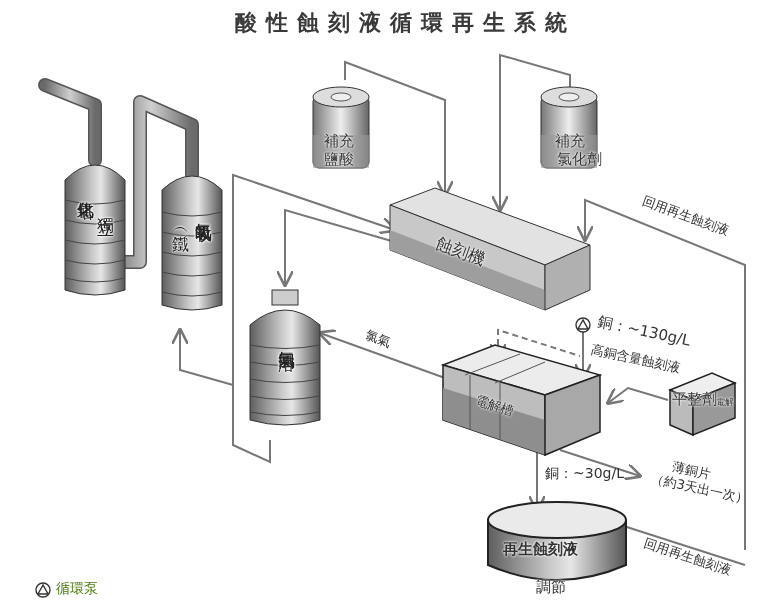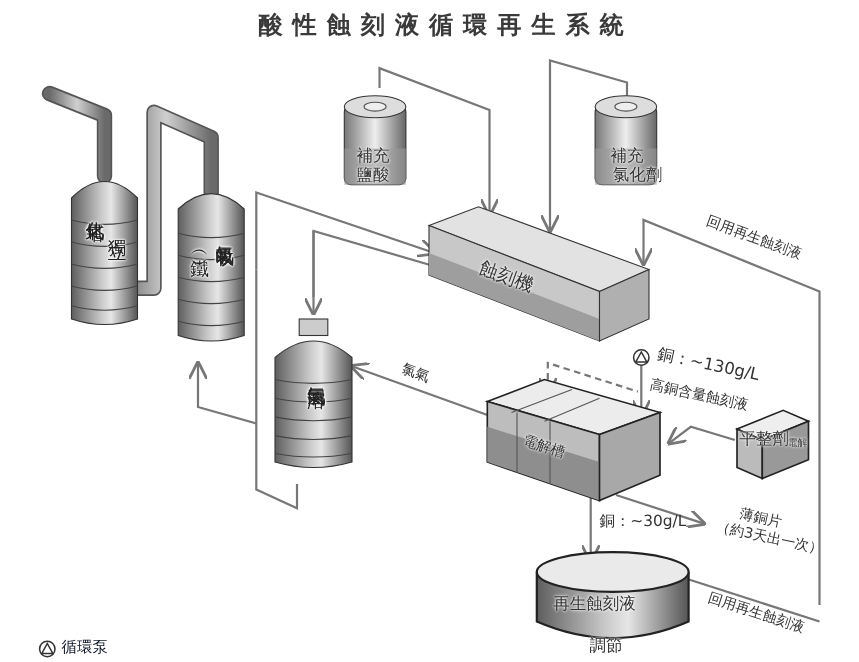--- a/index.html
+++ b/index.html
@@ -5,21 +5,21 @@
   html, body { margin:0; padding:0; background:#ffffff; }
   body { width:781px; height:602px; position:relative; overflow:hidden;
          font-family:"DejaVu Sans", sans-serif; color:#333; }
   #diagram { position:absolute; left:0; top:0; width:781px; height:602px; }
   .title { position:absolute; left:0; top:8px; width:781px; text-align:center;
            font-size:22px; font-weight:bold; letter-spacing:9px; color:#3a3a3a;margin-left:15px; }
   .lbl { position:absolute; font-size:13px; color:#333; white-space:nowrap; }
   .vert { position:absolute; writing-mode:vertical-rl; font-size:17px; color:#222;
           text-shadow:0 0 2px #fff, 0 0 2px #fff, 0 0 3px #fff; letter-spacing:1px; }
   .boxlbl { position:absolute; font-size:17px; color:#333; text-shadow:0 0 2px #fff,0 0 3px #fff; }
-  .legend { position:absolute; left:36px; top:580px; font-size:14px; color:#0f172a; }
+  .legend { position:absolute; left:36px; top:580px; font-size:14px; color:#4d7c0f; }
 </style>
 </head>
 <body>
 
 <svg id="diagram" viewBox="0 0 781 602" xmlns="http://www.w3.org/2000/svg">
   <defs>
     <linearGradient id="metal" x1="0" x2="1" y1="0" y2="0">
       <stop offset="0" stop-color="#5e5e5e"></stop>
       <stop offset="0.45" stop-color="#c9c9c9"></stop>
       <stop offset="0.6" stop-color="#e6e6e6"></stop>
@@ -164,21 +164,21 @@
 <div class="boxlbl" style="left:324px;top:132px;font-size:15px;">補充</div>
 <div class="boxlbl" style="left:324px;top:150px;font-size:15px;">鹽酸</div>
 <div class="boxlbl" style="left:555px;top:132px;font-size:15px;">補充</div>
 <div class="boxlbl" style="left:545px;top:150px;font-size:15px;margin-left:12px;">氯化劑</div>
 
 <div class="boxlbl" style="left:435px;top:240px;transform:rotate(20deg);">蝕刻機</div>
 <div class="vert" style="left:276px;top:338px;">氯氣回溶</div>
 <div class="boxlbl" style="left:475px;top:397px;font-size:13px;transform:rotate(18deg);">電解槽</div>
 <div class="boxlbl" style="left:716px;top:396px;font-size:9px;">電解</div>
 <div class="boxlbl" style="left:672px;top:390px;font-size:15px;">平整劑</div>
-<div class="boxlbl" style="left:503px;top:540px;font-size:15px;">再生蝕刻液</div>
+<div class="boxlbl" style="left:503px;top:540px;font-size:15px;font-weight:bold;">再生蝕刻液</div>
 <div class="boxlbl" style="left:536px;top:578px;font-size:15px;">調節</div>
 
 <div class="lbl" style="left:640px;top:207px;transform:rotate(20deg);">回用再生蝕刻液</div>
 <div class="lbl" style="left:642px;top:548px;transform:rotate(18deg);">回用再生蝕刻液</div>
 <div class="lbl" style="left:365px;top:330px;transform:rotate(20deg);">氯氣</div>
 <div class="lbl" style="left:597px;top:322px;font-size:15px;transform:rotate(12deg);">銅：~130g/L</div>
 <div class="lbl" style="left:590px;top:350px;transform:rotate(12deg);">高銅含量蝕刻液</div>
 <div class="lbl" style="left:545px;top:465px;font-size:14px;">銅：~30g/L</div>
 <div class="lbl" style="left:672px;top:462px;transform:rotate(12deg);">薄銅片</div>
 <div class="lbl" style="left:650px;top:480px;transform:rotate(12deg);">（約3天出一次）</div>

